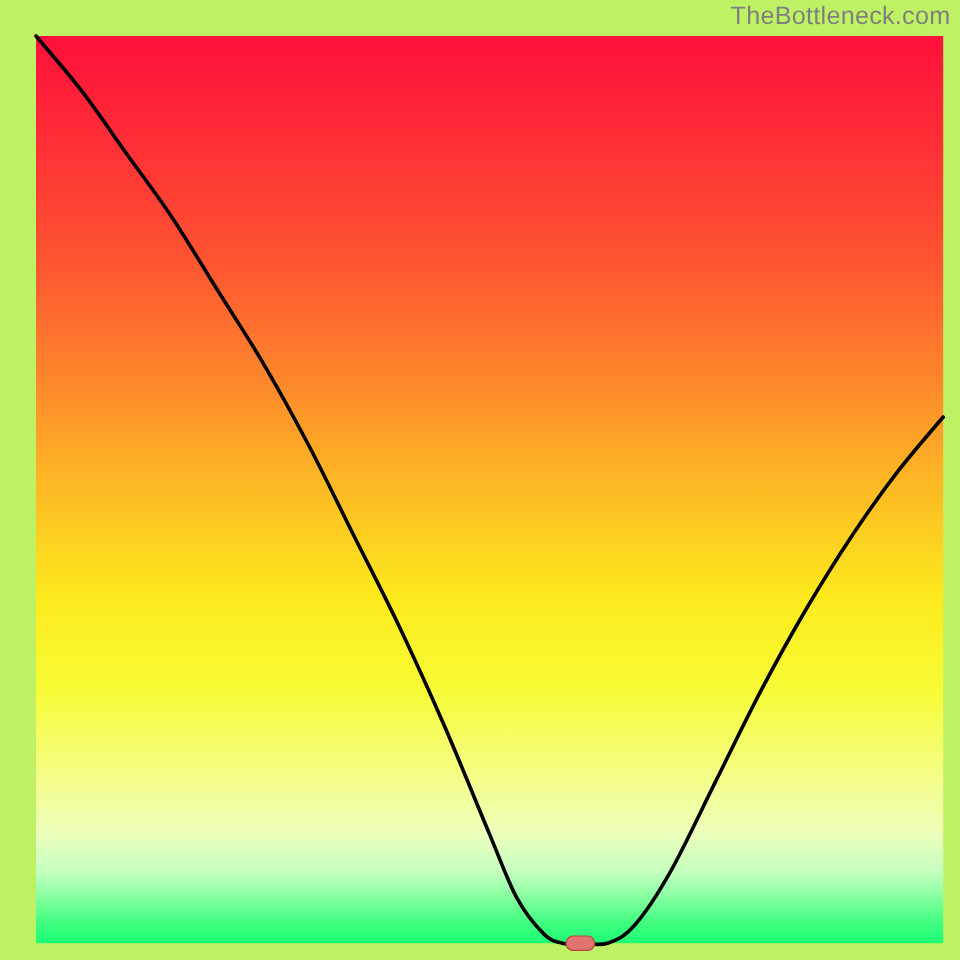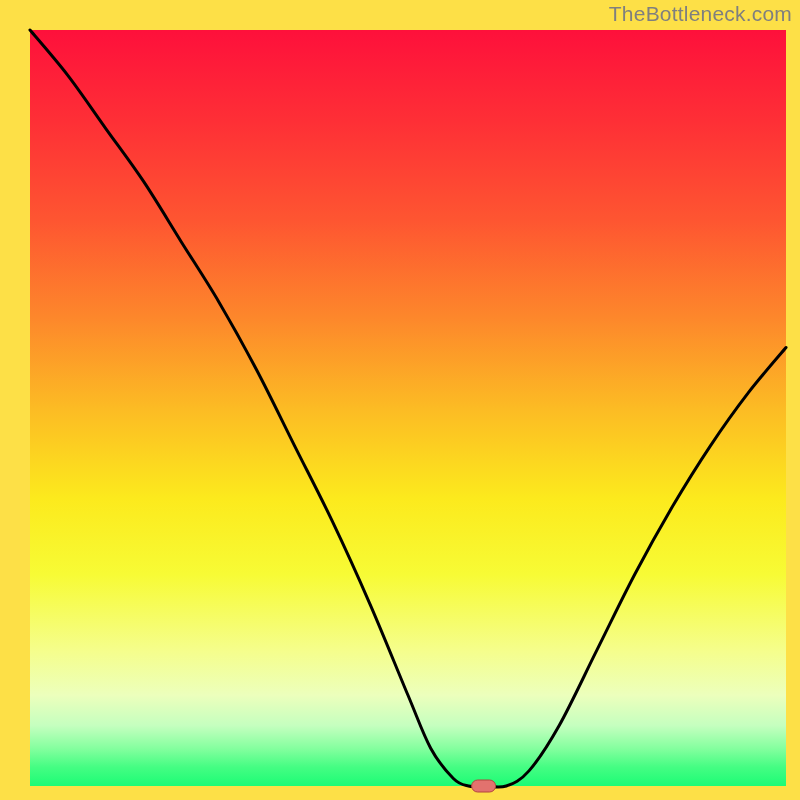--- a/index.html
+++ b/index.html
@@ -8,21 +8,21 @@
     width: 800px;
     height: 800px;
     background: #000;
     overflow: hidden;
     font-family: Arial, Helvetica, sans-serif;
   }
   .outer {
     position: relative;
     width: 800px;
     height: 800px;
-    background: #fde047;
+    background: #bef264;
   }
   .watermark {
     position: absolute;
     top: 2px;
     right: 8px;
     color: #7f7f7f;
     font-size: 21px;
     font-family: Arial, Helvetica, sans-serif;
     letter-spacing: 0.2px;
     z-index: 10;

